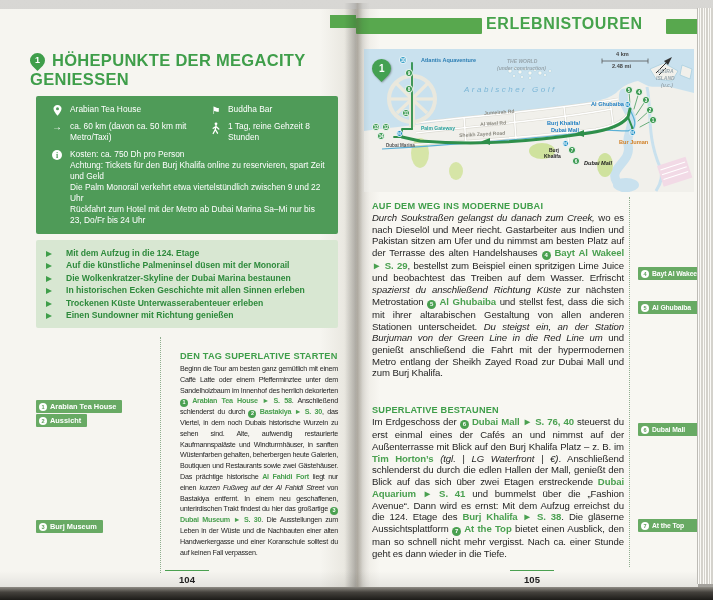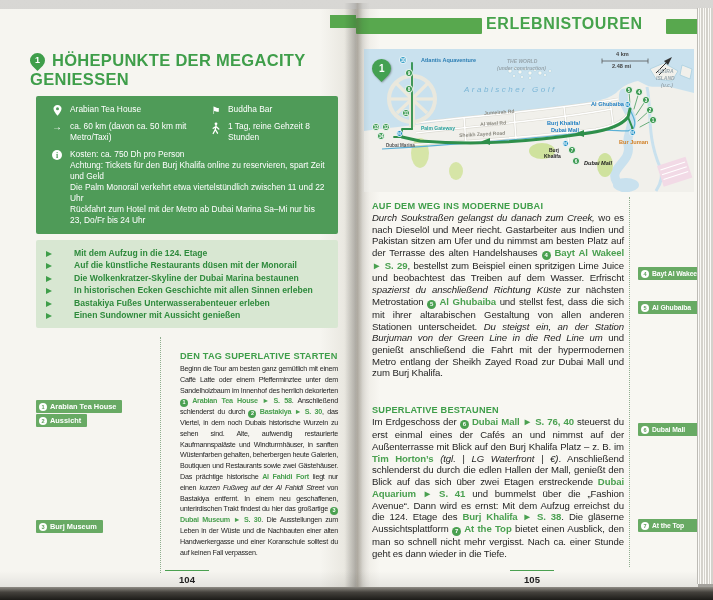--- a/index.html
+++ b/index.html
@@ -20,21 +20,21 @@
   .pin{width:15px;height:15px;background:#3f9e4a;border-radius:50% 50% 50% 0;transform:rotate(-45deg);display:flex;align-items:center;justify-content:center;flex:0 0 15px;}
   .pin>span{transform:rotate(45deg);color:#fff;font-size:9px;font-weight:bold;}
   .infobox{position:absolute;left:36px;top:87px;width:302px;background:#4f9b58;border-radius:2px;color:#fff;padding:8px 10px 8px 8px;box-sizing:border-box;font-size:8.4px;line-height:11px;}
   .ib-grid{display:grid;grid-template-columns:26px 134px 24px 1fr;row-gap:5px;}
   .ib-icon{display:flex;justify-content:center;padding-top:1px;}
   .ib-info{display:grid;grid-template-columns:26px 1fr;margin-top:6px;}
   .info-line{margin-bottom:0px;}
   .arrow-glyph{font-weight:bold;font-size:10px;line-height:9px;}
   .info-i{width:10px;height:10px;border-radius:50%;background:#fff;color:#4f9b58;font-weight:bold;font-size:8px;display:flex;align-items:center;justify-content:center;font-family:"Liberation Serif",serif;}
   .highlights{position:absolute;left:36px;top:231px;width:302px;background:#d8e7d2;border-radius:2px;padding:7px 10px;box-sizing:border-box;}
-  .hl-item{display:flex;align-items:baseline;gap:16px;color:#2e8a3c;font-weight:bold;font-size:8.6px;line-height:12.4px;}
+  .hl-item{display:flex;align-items:baseline;gap:8px;color:#2e8a3c;font-weight:bold;font-size:8.6px;line-height:12.4px;}
   .hl-bullet{width:0;height:0;border-left:6px solid #3f9e4a;border-top:3.2px solid transparent;border-bottom:3.2px solid transparent;flex:0 0 6px;position:relative;top:1px;}
   .section-heading{font-weight:bold;font-size:9.2px;color:#3f9e4a;letter-spacing:0.2px;}
   .lp-heading{position:absolute;left:180px;top:342px;width:160px;}
   .lp-story{position:absolute;left:180px;top:355px;width:158px;font-size:7.2px;line-height:10.8px;letter-spacing:-0.25px;color:#1f1f1f;text-align:justify;}
   .seg-p{}
   .seg-i{font-style:italic;}
   .seg-g{color:#4aa050;font-weight:bold;}
   .seg-n{display:inline-flex;width:8px;height:8px;border-radius:50%;background:#4aa050;color:#fff;font-size:5.5px;font-weight:bold;align-items:center;justify-content:center;vertical-align:-1px;letter-spacing:0;}
   .margin-labels{position:absolute;left:0;top:0;width:100%;height:100%;pointer-events:none;}
   .margin-label{position:absolute;left:36px;height:13px;background:#68aa64;display:inline-flex;align-items:center;gap:3px;padding:0 6px 0 3px;color:#fff;font-weight:bold;font-size:7.4px;white-space:nowrap;border-radius:1px;}
@@ -124,50 +124,50 @@
         </span>
         <span>1 Tag, reine Gehzeit 8 Stunden</span>
       </div>
       <div class="ib-info">
         <span class="ib-icon">
             <span class="info-i">i</span>
           </span>
         <div>
             <div class="info-line">Kosten: ca. 750 Dh pro Person</div>
             <div class="info-line">Achtung: Tickets für den Burj Khalifa online zu reservieren, spart Zeit und Geld</div>
-            <div class="info-line">Die Palm Monorail verkehrt etwa viertelstündlich zwischen 11 und 22 Uhr</div>
+            <div class="info-line">Die Palm Monorail verkehrt etwa viertelstündlich zwischen 9 und 22 Uhr</div>
             <div class="info-line">Rückfahrt zum Hotel mit der Metro ab Dubai Marina Sa–Mi nur bis 23, Do/Fr bis 24 Uhr</div>
           </div>
       </div>
     </div>
 
     <div class="highlights">
         <div class="hl-item">
           <span class="hl-bullet"></span>
           <span>Mit dem Aufzug in die 124. Etage</span>
         </div>
         <div class="hl-item">
           <span class="hl-bullet"></span>
-          <span>Auf die künstliche Restaurants düsen mit der Monorail</span>
+          <span>Auf die künstliche Palmeninsel düsen mit der Monorail</span>
         </div>
         <div class="hl-item">
           <span class="hl-bullet"></span>
           <span>Die Wolkenkratzer-Skyline der Dubai Marina bestaunen</span>
         </div>
         <div class="hl-item">
           <span class="hl-bullet"></span>
           <span>In historischen Ecken Geschichte mit allen Sinnen erleben</span>
         </div>
         <div class="hl-item">
           <span class="hl-bullet"></span>
-          <span>Bastakiya Fußes Unterwasserabenteuer erleben</span>
-        </div>
-        <div class="hl-item">
-          <span class="hl-bullet"></span>
-          <span>Einen Sundowner mit Aussicht genießen</span>
+          <span>Trockenen Küste Unterwasserabenteuer erleben</span>
+        </div>
+        <div class="hl-item">
+          <span class="hl-bullet"></span>
+          <span>Einen Sundowner mit Richtung genießen</span>
         </div>
       </div>
 
     <div class="section-heading lp-heading">DEN TAG SUPERLATIVE STARTEN</div>
     <div class="lp-story"><span class="seg-p">Beginn die Tour am besten ganz gemütlich mit einem Caffè Latte oder einem Pfefferminztee unter dem Sandelholzbaum im Innenhof des herrlich dekorierten </span><span class="seg-n">1</span><span class="seg-g"> Arabian Tea House ► S. 58</span><span class="seg-p">. Anschließend schlenderst du durch </span><span class="seg-n">2</span><span class="seg-g"> Bastakiya ► S. 30</span><span class="seg-p">, das Viertel, in dem noch Dubais historische Wurzeln zu sehen sind. Alte, aufwendig restaurierte Kaufmannspaläste und Windturmhäuser, in sanften Wüstenfarben gehalten, beherbergen heute Galerien, Boutiquen und Restaurants sowie zwei Gästehäuser. Das prächtige historische </span><span class="seg-g">Al Fahidi Fort</span><span class="seg-p"> liegt nur einen </span><span class="seg-i">kurzen Fußweg auf der Al Fahidi Street</span><span class="seg-p"> von Bastakiya entfernt. In einem neu geschaffenen, unterirdischen Trakt findest du hier das großartige </span><span class="seg-n">3</span><span class="seg-g"> Dubai Museum ► S. 30</span><span class="seg-p">. Die Ausstellungen zum Leben in der Wüste und die Nachbauten einer alten Handwerkergasse und einer Koranschule solltest du auf keinen Fall verpassen.</span></div>
 
     <div class="margin-labels">
         <div class="margin-label" style="top: 391px;">
           <span class="ml-num">1</span>
           <span>Arabian Tea House</span>

